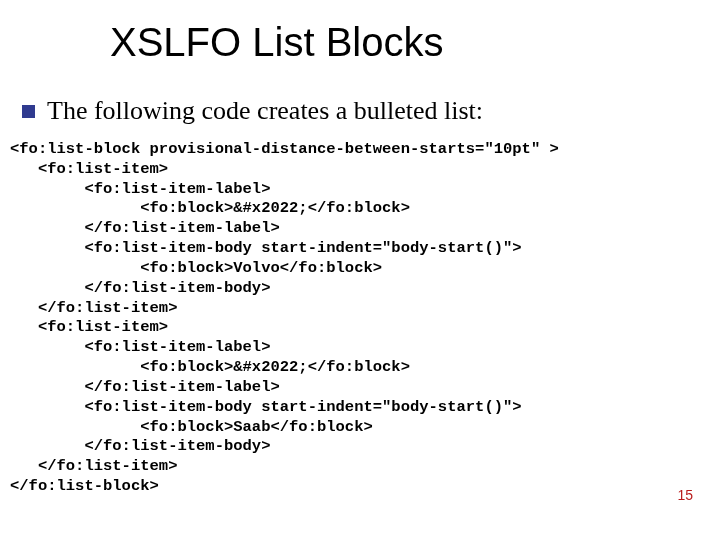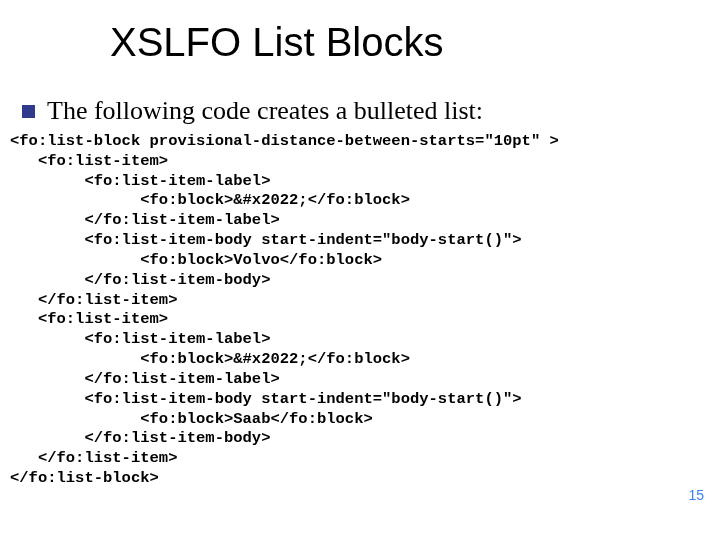--- a/index.html
+++ b/index.html
@@ -42,36 +42,36 @@
     margin-right: 12px;
     flex: 0 0 auto;
   }
   .bullet-text {
     font-size: 26px;
     color: #000;
     font-family: "Times New Roman", Times, serif;
   }
   .code-block {
     position: absolute;
-    top: 132px;
+    top: 140px;
     left: 10px;
     right: 10px;
     font-family: "Courier New", Courier, monospace;
     font-size: 15.5px;
     font-weight: bold;
     color: #000;
     line-height: 1.28;
     white-space: pre;
   }
   .page-num {
     position: absolute;
-    right: 16px;
+    right: 27px;
     bottom: 22px;
     font-size: 14px;
-    color: #3b82f6;
+    color: #b91c1c;
   }
 </style>
 </head>
 <body>
 
 <div class="slide">
 
   <div class="title">XSLFO List Blocks</div>
 
   <div class="bullet-row">

